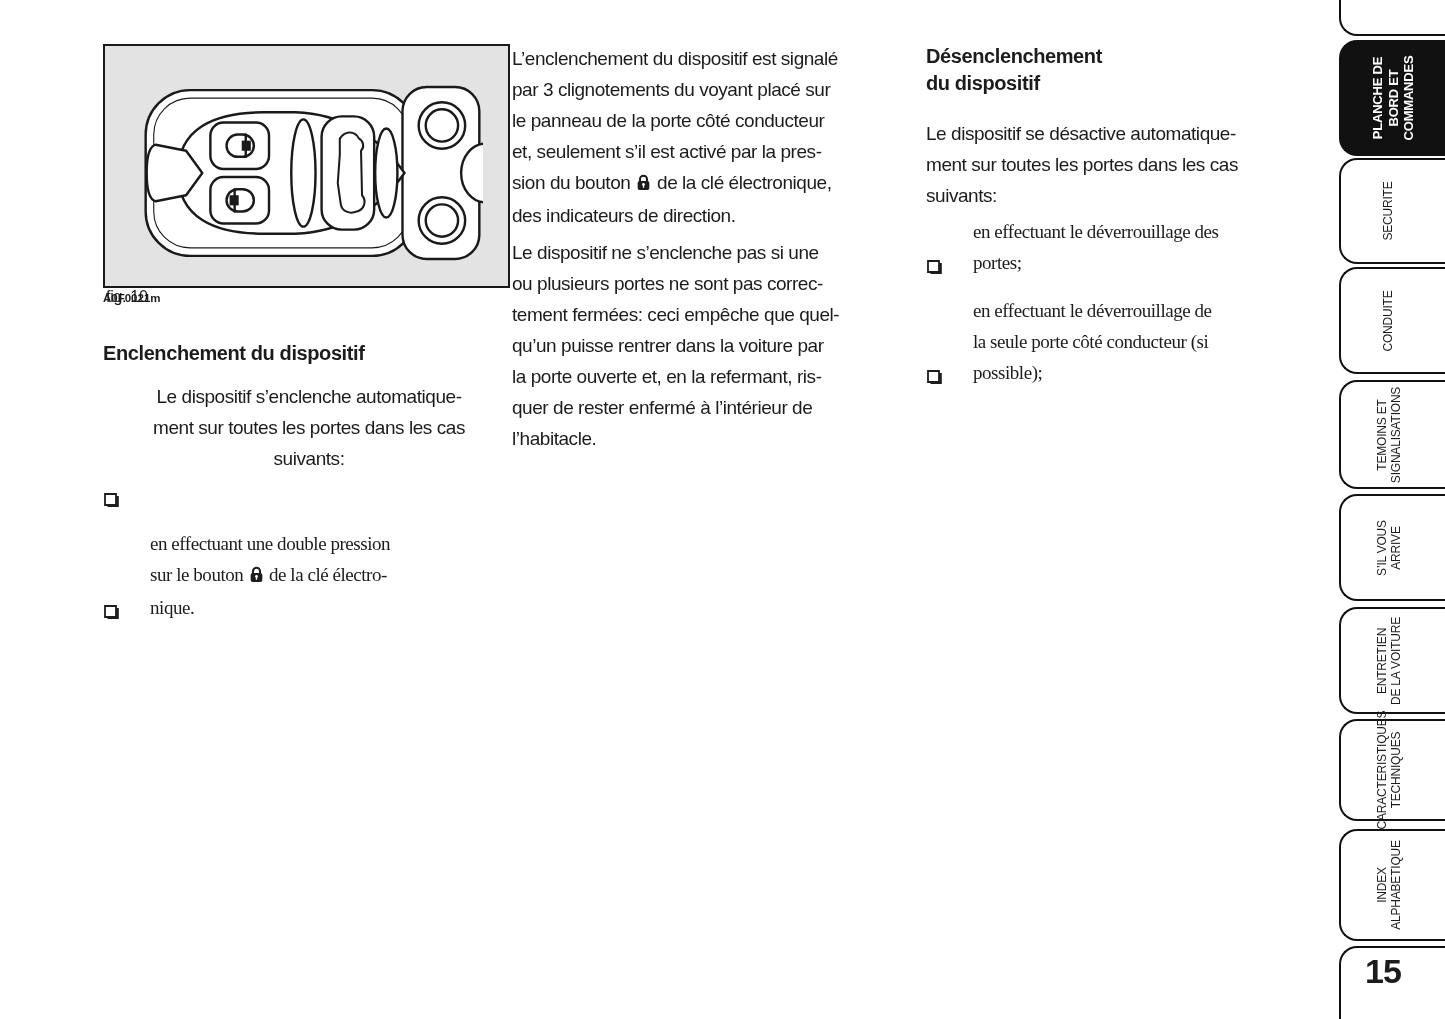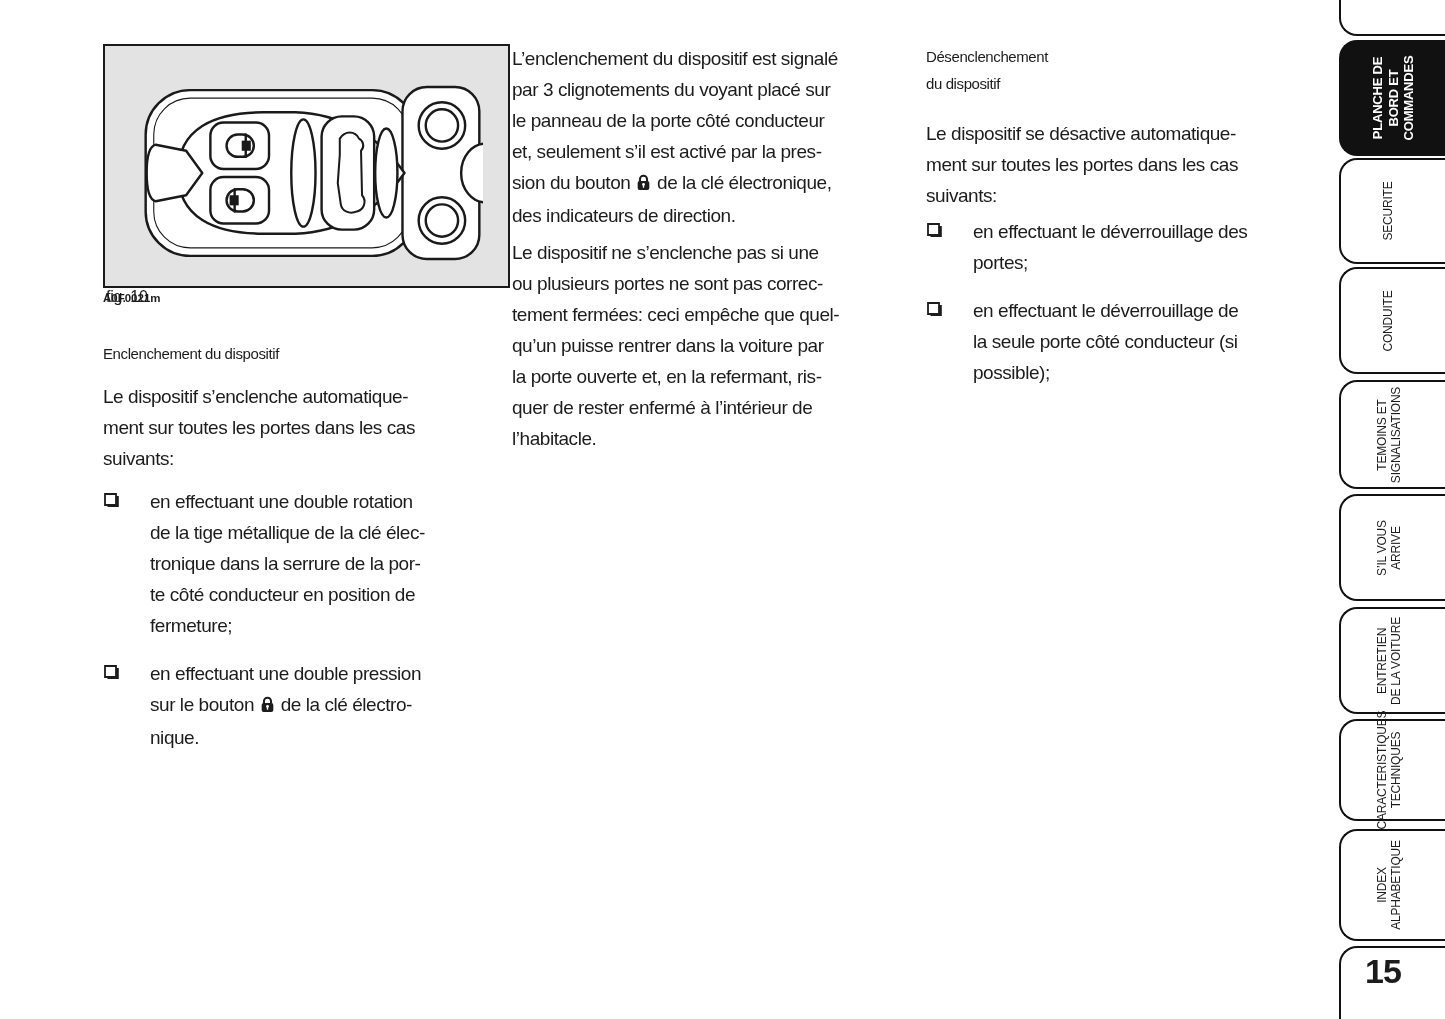--- a/index.html
+++ b/index.html
@@ -11,29 +11,29 @@
   .abs{position:absolute;}
   
   .figure-box{
     left:103px;top:44px;width:407px;height:244px;
     background:#e3e3e3;border:2px solid #1a1a1a;box-sizing:border-box;
   }
   .figure-caption{left:106px;top:288px;font-size:16px;letter-spacing:-0.3px;}
   .figure-code{left:103px;top:292px;width:404px;text-align:left;font-size:11.5px;font-weight:bold;}
   
   .heading{
-    font-size:15px;font-weight:normal;letter-spacing:-0.4px;line-height:27px;
+    font-size:20px;font-weight:bold;letter-spacing:-0.4px;line-height:27px;
     white-space:pre-line;
   }
   .body-text{
     font-size:19px;line-height:31px;letter-spacing:-0.45px;
     white-space:pre-line;
   }
   .bullet-list{list-style:none;margin:0;padding:0;}
-  .bullet-list li{display:flex;align-items:flex-start;margin:0 0 17px 0;}
+  .bullet-list li{display:flex;align-items:flex-end;margin:0 0 17px 0;font-family:Liberation Serif, serif;}
   .bullet-marker{flex:0 0 47px;padding-top:6px;}
   .lock-icon{display:inline-block;vertical-align:-2px;}
   
   .tab{
     position:absolute;right:0;width:106px;box-sizing:border-box;
     background:#ffffff;border:2.5px solid #111111;border-right:none;
     border-radius:18px 0 0 18px;
   }
   .tab.active{background:#111111;color:#ffffff;}
   .tab-label{
@@ -93,37 +93,32 @@
 
       <path d="M194,56 C199,48 209,48 213,56 C217,58 219,64 215,68 L216,112 C221,118 218,126 211,128 C204,131 196,128 195,121 L192,100 L194,72 Z" fill="none" stroke-width="2"></path>
     </g>
   </svg>
 </div>
 <div class="abs figure-caption">fig. 10</div>
 <div class="abs figure-code">A0F0021m</div>
 
 <div class="abs heading" style="left:103px;top:340px;width:410px;">Enclenchement du dispositif</div>
 
-<div class="abs body-text" style="left:103px;top:381px;width:412px;">Le dispositif s’enclenche automatique-
+<div class="abs body-text" style="left:103px;top:381px;width:412px;text-align:center;">Le dispositif s’enclenche automatique-
 ment sur toutes les portes dans les cas
 suivants:</div>
 
 <ul class="abs bullet-list" style="left:103px;top:486px;width:412px;">
   <li>
     <span class="bullet-marker">
       <svg width="17" height="15" viewBox="0 0 17 15">
           <path d="M2,2 h11 v11 h-11 z" fill="none" stroke="#1c1c1c" stroke-width="1.8"></path>
           <path d="M14.5,4 v10 h-10" fill="none" stroke="#1c1c1c" stroke-width="2.6"></path>
         </svg>
     </span>
-    <span class="body-text">en effectuant une double rotation
-de la tige métallique de la clé élec-
-tronique dans la serrure de la por-
-te côté conducteur en position de
-fermeture;</span>
   </li>
   <li>
     <span class="bullet-marker">
       <svg width="17" height="15" viewBox="0 0 17 15">
           <path d="M2,2 h11 v11 h-11 z" fill="none" stroke="#1c1c1c" stroke-width="1.8"></path>
           <path d="M14.5,4 v10 h-10" fill="none" stroke="#1c1c1c" stroke-width="2.6"></path>
         </svg>
     </span>
     <span class="body-text"><span>en effectuant une double pression
 sur le bouton </span><span class="lock-icon"><svg width="17" height="17" viewBox="0 0 14 14">

